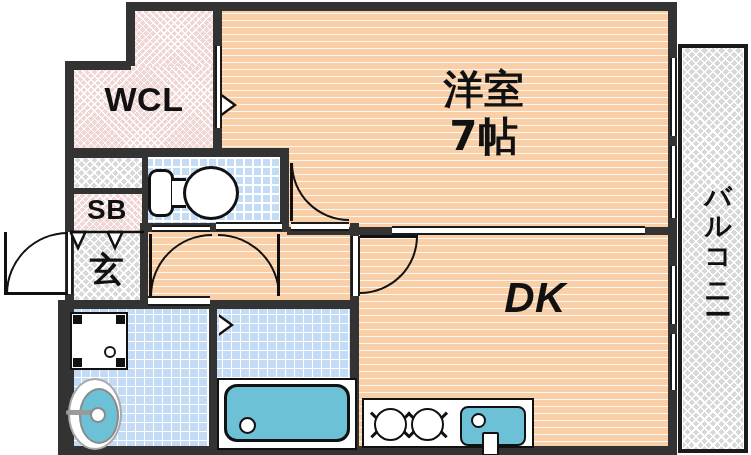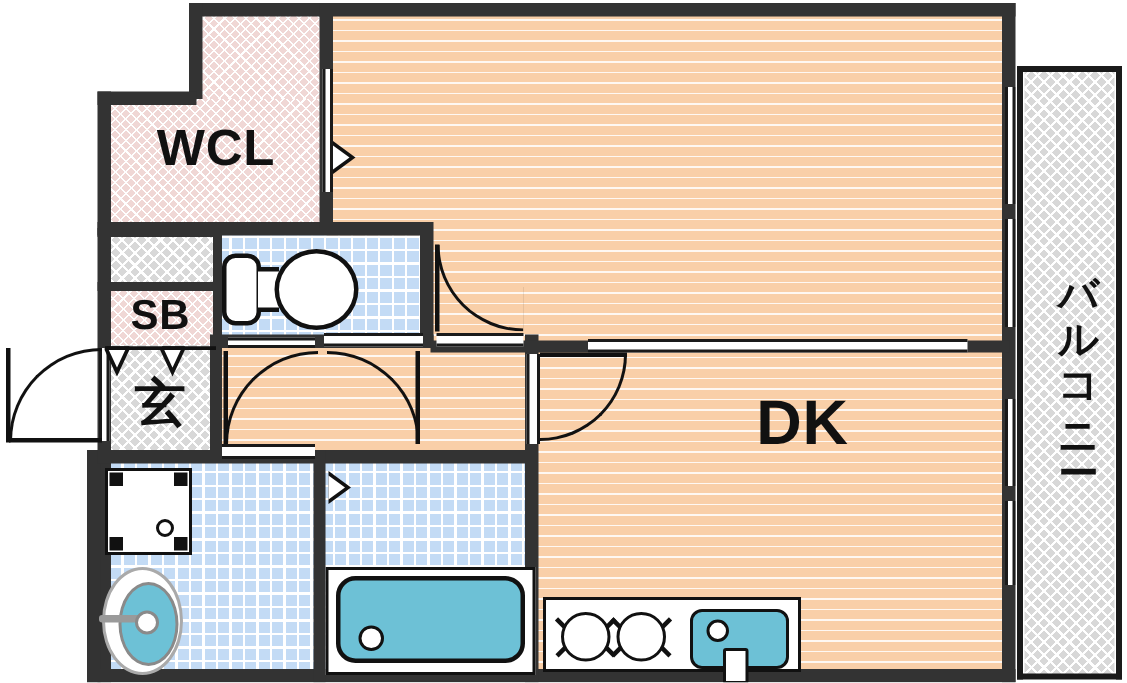--- a/index.html
+++ b/index.html
@@ -230,22 +230,24 @@
       <span style="right:-6px;top:4px;transform:rotate(-45deg);"></span>
       <span style="left:-6px;bottom:4px;transform:rotate(-45deg);"></span>
       <span style="right:-6px;bottom:4px;transform:rotate(45deg);"></span>
     </div>
     <div class="ksink" style="left:96px;top:6px;width:62px;height:36px;">
       <div class="ksink-hole" style="left:9px;top:5px;"></div>
     </div>
     <div class="ktap" style="left:118px;top:32px;width:13px;height:20px;"></div>
   </div>
 
-
-  <div class="lbl" style="left:455px;top:258px;width:160px;font-size:42px;">DK</div>
+  <div class="lbl lbl-jp" style="left:404px;top:66px;width:160px;font-size:40px;">洋室</div>
+  <div class="lbl lbl-jp" style="left:404px;top:113px;width:160px;font-size:40px;">7帖</div>
+
+  <div class="lbl" style="left:455px;top:274px;width:160px;font-size:42px;font-style:italic;">DK</div>
 
   <div class="lbl" style="left:78px;top:80px;width:132px;font-size:34px;">WCL</div>
 
   <div class="lbl" style="left:70px;top:194px;width:74px;font-size:28px;">SB</div>
 
   <div class="lbl lbl-jp" style="left:70px;top:250px;width:74px;font-size:34px;">玄</div>
 
   <div class="lbl lbl-jp lbl-vert" style="left:690px;top:165px;width:44px;font-size:27px;">バルコニー</div>
 
 

